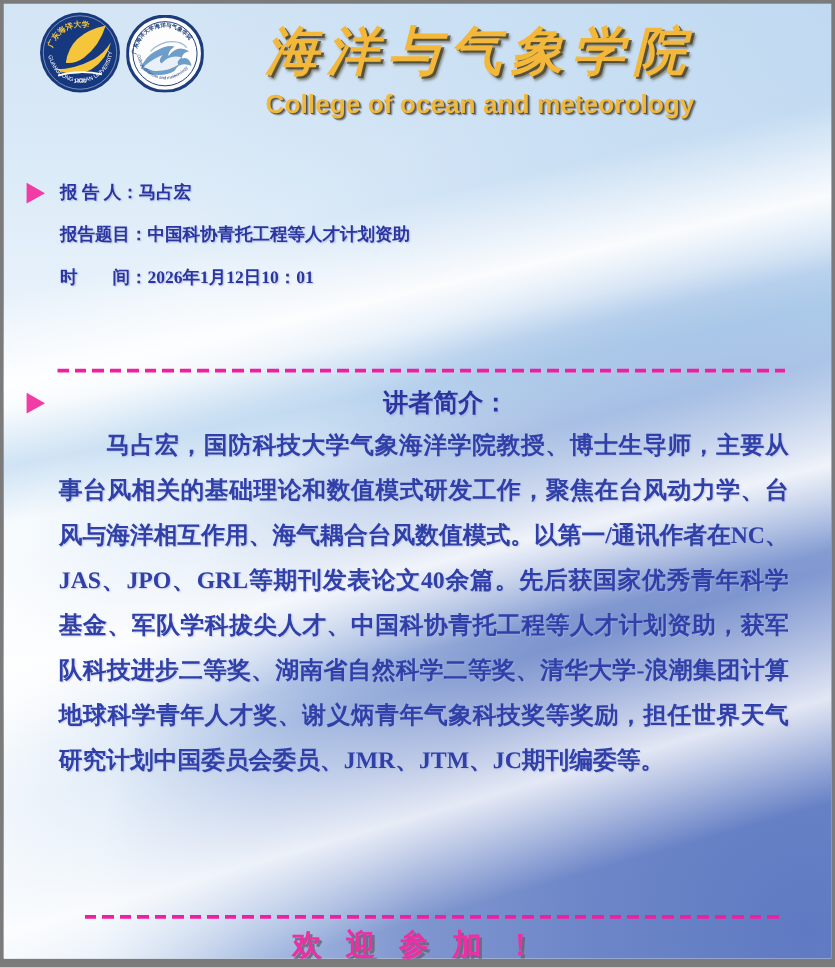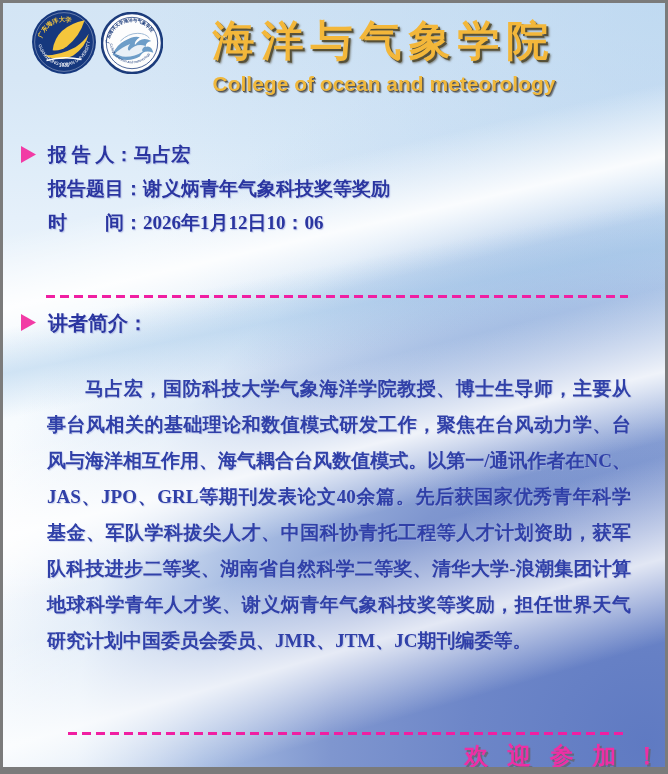--- a/index.html
+++ b/index.html
@@ -40,63 +40,63 @@
 
   .content{position:absolute;inset:0;z-index:5;}
 
   
   .logos{position:absolute;top:6px;left:28px;display:flex;gap:4px;}
   .logo{display:block;}
   .titles{position:absolute;top:10px;left:120px;right:20px;text-align:center;}
   .title-cn{
     font-size:42px;font-weight:bold;letter-spacing:7px;color:#f3b73a;
     text-shadow:2px 2px 0 rgba(70,60,30,0.75), 3px 3px 2px rgba(60,50,25,0.5);
+    font-style:italic;
   }
   .title-en{
     margin-top:3px;font-size:21px;font-weight:bold;color:#f0b83c;
     font-family:"Liberation Sans", sans-serif;
     text-shadow:1px 1px 0 #555, 2px 2px 1px rgba(70,70,70,0.6);
   }
   .series{
     margin-top:8px;font-size:29px;font-weight:bold;letter-spacing:3px;color:#e6199e;
     text-shadow:1px 1px 0 rgba(255,255,255,0.9), 2px 2px 2px rgba(120,40,90,0.35);
   }
 
   
   .info{position:absolute;top:141px;left:0;right:0;}
   .info-row{position:relative;padding-left:45px;margin-bottom:13px;
-    font-size:19px;font-weight:bold;color:#2a35a0;line-height:21px;
+    font-size:14px;font-weight:bold;color:#2a35a0;line-height:21px;
     text-shadow:1px 1px 1px rgba(160,170,220,0.6);}
   .arrow{
     position:absolute;left:18px;top:2px;width:15px;height:17px;background:#f23ba5;
     clip-path:polygon(0 0,100% 50%,0 100%);
   }
   .dash{
     position:absolute;height:3px;
     background-image:repeating-linear-gradient(90deg,#f01fa2 0 9px,rgba(0,0,0,0) 9px 14px);
   }
   .dash.d1{top:292px;left:43px;width:582px;}
   .dash.d2{top:729px;left:65px;width:560px;}
 
   
   .bio-heading{position:absolute;top:308px;left:0;right:0;padding-left:45px;
     font-size:20px;font-weight:bold;color:#2a35a0;line-height:24px;
-    text-shadow:1px 1px 1px rgba(160,170,220,0.6);}
+    text-shadow:1px 1px 1px rgba(160,170,220,0.6);text-align:center;}
   .bio-heading .arrow{top:3px;}
   .bio-text{
     position:absolute;top:336px;left:44px;width:584px;
     font-size:19px;font-weight:bold;color:#3040a8;line-height:36px;
     text-align:justify;text-indent:2em;
     text-shadow:1px 1px 1px rgba(170,180,225,0.55);
-    margin-top:32px;
   }
 
   
   .welcome{
-    position:absolute;top:737px;left:0;right:0;text-align:right;
+    position:absolute;top:737px;left:0;right:0;text-align:center;
     font-size:24px;font-weight:bold;letter-spacing:6px;color:#ee2fa4;
     text-shadow:2px 2px 0 rgba(100,100,110,0.8);
     font-family:"Liberation Sans", sans-serif;
   }
 </style>
 </head>
 <body>
 
 <div class="poster">
   <div class="bg-blue-corner"></div>
@@ -152,24 +152,24 @@
       <div class="title-cn">海洋与气象学院</div>
       <div class="title-en">College of ocean and meteorology</div>
     </div>
 
     <div class="info">
       <div class="info-row">
         <span class="arrow"></span>
         <span>报 告 人：马占宏</span>
       </div>
       <div class="info-row">
-        <span>报告题目：谢义炳青年气象科技奖等奖励</span>
+        <span>报告题目：中国科协青托工程等人才计划资助</span>
       </div>
       <div class="info-row">
-        <span>时　　间：2026年1月12日10：06</span>
+        <span>时　　间：2026年1月12日10：01</span>
       </div>
     </div>
 
     <div class="dash d1"></div>
 
     <div class="bio-heading">
       <span class="arrow"></span>
       <span>讲者简介：</span>
     </div>
     <div class="bio-text">马占宏，国防科技大学气象海洋学院教授、博士生导师，主要从事台风相关的基础理论和数值模式研发工作，聚焦在台风动力学、台风与海洋相互作用、海气耦合台风数值模式。以第一/通讯作者在NC、JAS、JPO、GRL等期刊发表论文40余篇。先后获国家优秀青年科学基金、军队学科拔尖人才、中国科协青托工程等人才计划资助，获军队科技进步二等奖、湖南省自然科学二等奖、清华大学-浪潮集团计算地球科学青年人才奖、谢义炳青年气象科技奖等奖励，担任世界天气研究计划中国委员会委员、JMR、JTM、JC期刊编委等。</div>

